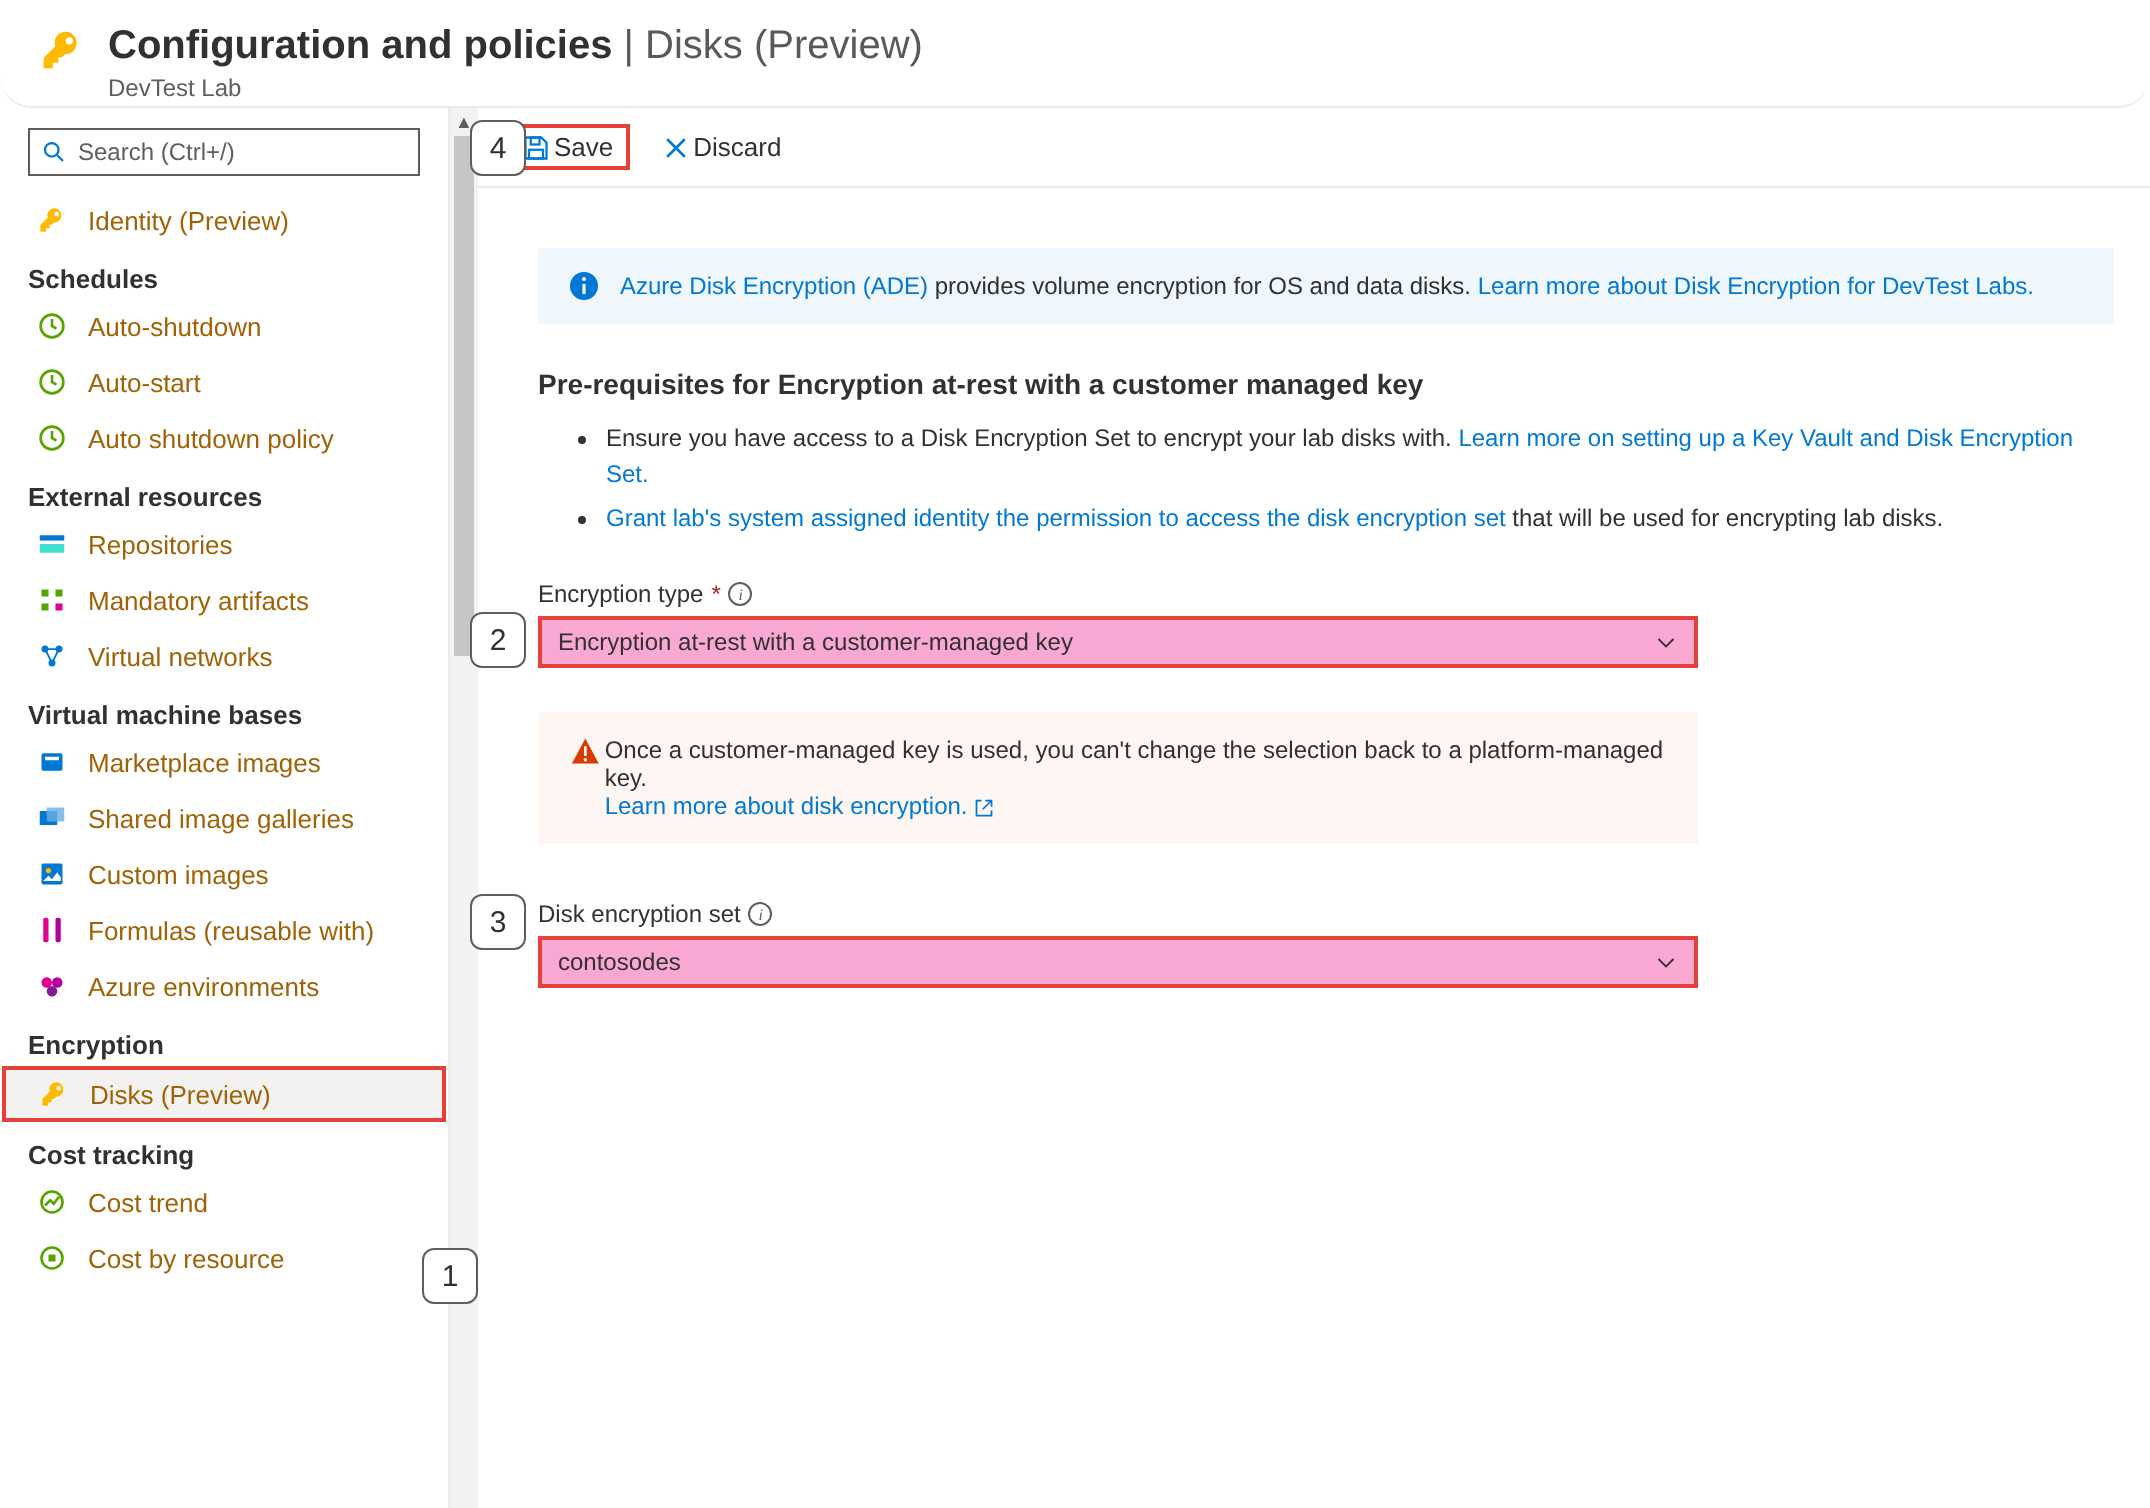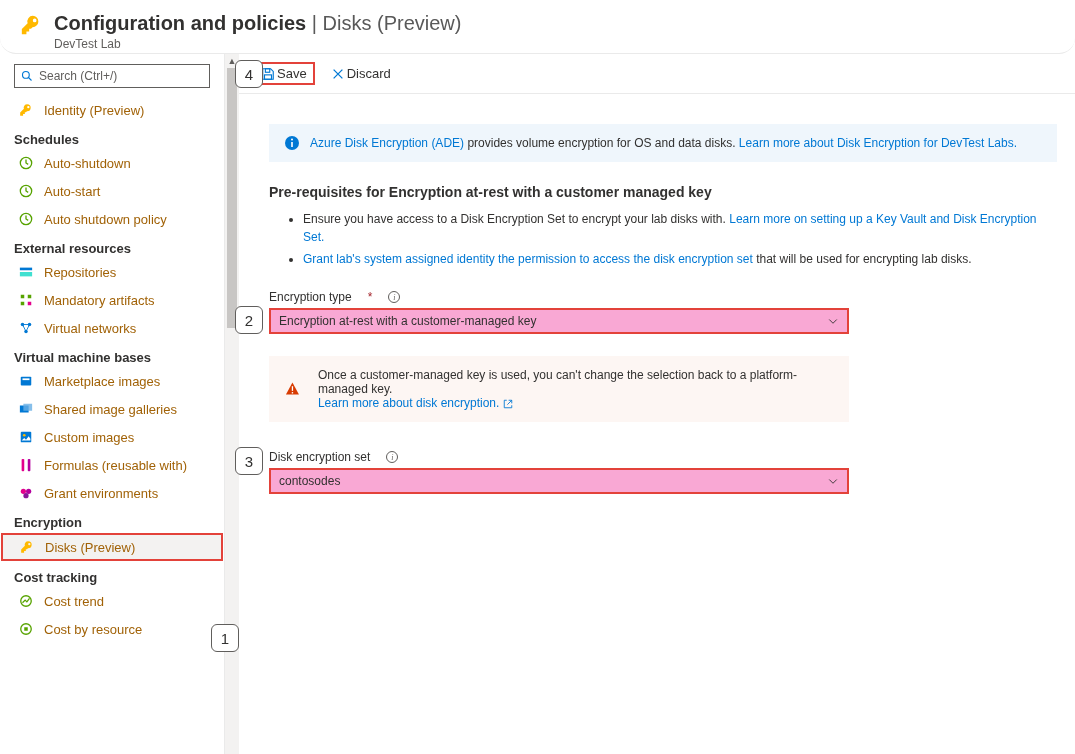--- a/index.html
+++ b/index.html
@@ -158,21 +158,21 @@
     color:#323130;
     margin-bottom: 22px;
   }
   ul.prereq li { margin-bottom:4px; line-height:1.5;}
   .field-label {
     font-size:12px;
     color:#323130;
     margin-bottom:4px;
     display:flex;
     align-items:center;
-    gap:16px;
+    gap:4px;
   }
   .req { color:#a4262c; }
   .info-circ {
     display:inline-flex;
     width:12px; height:12px;
     border:1px solid #605e5c;
     border-radius:50%;
     align-items:center; justify-content:center;
     font-size:8px; color:#605e5c;
     font-style: italic;
@@ -188,27 +188,27 @@
     font-size:12px;
     width: 580px;
     cursor:pointer;
     background:#f9a8d4;
   }
   .dropdown.highlighted {
     border: 2px solid #e3423a;
   }
   .warn-banner {
     display:flex;
-    align-items:center;
+    align-items:flex-start;
     background:#fdf6f3;
     padding:12px 16px;
     width:580px;
     font-size:12px;
     color:#323130;
-    gap:18px;
+    gap:2px;
     margin-top:22px;
     margin-bottom:28px;
   }
   .callout {
     position:absolute;
     width:28px; height:28px;
     background:#fff;
     border:1px solid #605e5c;
     border-radius:6px;
     display:flex;
@@ -362,21 +362,21 @@
       <span>Formulas (reusable with)</span>
     </div>
     <div class="sb-item">
       <span class="sb-icon">
           <svg width="14" height="14" viewBox="0 0 16 16">
             <circle cx="5" cy="6" r="3" fill="#e3008c"></circle>
             <circle cx="11" cy="6" r="3" fill="#b4009e"></circle>
             <circle cx="8" cy="11" r="3" fill="#881798"></circle>
           </svg>
         </span>
-      <span>Grant environments</span>
+      <span>Azure environments</span>
     </div>
 
     <div class="sb-group">Encryption</div>
     <div class="sb-item active highlighted">
       <span class="sb-icon">
           <svg width="14" height="14" viewBox="0 0 24 24">
             <path fill="#ffb900" d="M14 2a6 6 0 0 0-5.65 8L2 16.35V22h5v-3h3v-3h2l1.65-1.65A6 6 0 1 0 14 2zm2 7a2 2 0 1 1 2-2 2 2 0 0 1-2 2z"></path>
           </svg>
         </span>
       <span>Disks (Preview)</span>

